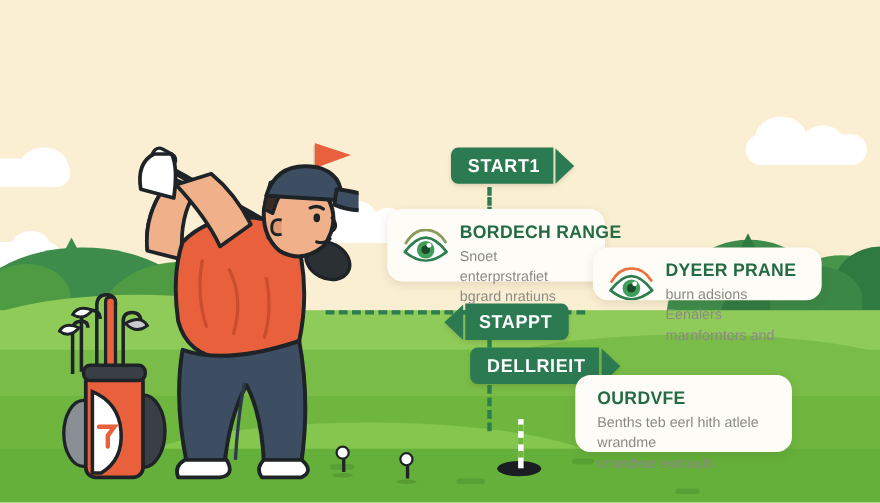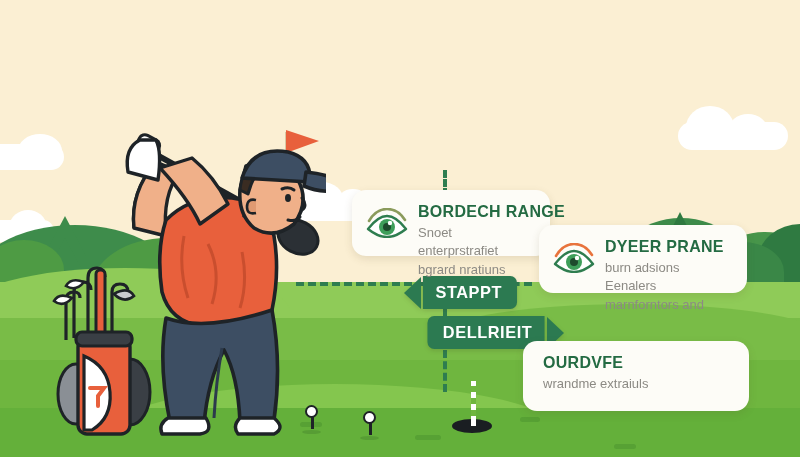--- a/index.html
+++ b/index.html
@@ -374,20 +374,24 @@
     </svg>
 
     <div class="dash-v" style="left:443px; top:78px; height:26px;"></div>
     <div class="dash-h" style="left:296px; top:190px; width:128px;"></div>
     <div class="dash-v" style="left:443px; top:204px; height:20px;"></div>
     <div class="dash-v" style="left:443px; top:112px; height:14px;"></div>
     <div class="dash-v" style="left:443px; top:258px; height:42px;"></div>
     <div class="dash-h" style="left:462px; top:190px; width:70px;"></div>
   </div>
 
+  <div class="signpost right" style="left:408px; top:134px;">
+    <div class="sign-body">START1</div>
+    <div class="tip"></div>
+  </div>
 
   <div class="signpost left" style="left:404px; top:276px;">
     <div class="tip"></div>
     <div class="sign-body">STAPPT</div>
   </div>
 
   <div class="signpost right" style="left:425px; top:316px;">
     <div class="sign-body">DELLRIEIT</div>
     <div class="tip"></div>
   </div>
@@ -402,37 +406,38 @@
         <circle cx="24" cy="15" r="2.2" fill="#FFFFFF"></circle>
       </svg>
     </div>
     <div class="card-text">
       <div class="card-title">BORDECH RANGE</div>
       <div class="card-body">Snoet enterprstrafiet</div>
       <div class="card-body">bgrard nratiuns</div>
     </div>
   </div>
 
-  <div class="card" style="left:539px; top:225px; width:208px; height:68px;">
+  <div class="card" style="left:539px; top:225px; width:208px; height:48px;">
     <div class="card-icon">
       <svg width="42" height="30" viewBox="0 0 42 30">
         <path d="M3,13 Q10,1 21,1 Q32,1 39,12" fill="none" stroke="#E8733C" stroke-width="2.6" stroke-linecap="round"></path>
         <path d="M2,21 Q12,8 21,8 Q30,8 40,21 Q30,29 21,29 Q12,29 2,21 Z" fill="#FFFFFF" stroke="#2E7D4F" stroke-width="2.4" stroke-linejoin="round"></path>
         <circle cx="21" cy="19" r="8" fill="#3E9E5A"></circle>
         <circle cx="21" cy="19" r="4" fill="#1D4A2C"></circle>
         <circle cx="24" cy="15" r="2.2" fill="#FFFFFF"></circle>
       </svg>
     </div>
     <div class="card-text">
       <div class="card-title">DYEER PRANE</div>
       <div class="card-body">burn adsions</div>
       <div class="card-body">Eenalers marnforntors and</div>
     </div>
   </div>
 
-  <div class="card no-icon" style="left:523px; top:341px; width:226px; height:70px;">
+  <div class="card no-icon" style="left:523px; top:341px; width:197px; height:70px;">
     <div class="card-text">
       <div class="card-title">OURDVFE</div>
+      <div class="card-body">Benths teb eerl hith atlele wrandme</div>
       <div class="card-body">wrandme extraiuls</div>
     </div>
   </div>
 
 </div>
 
 </body></html>

